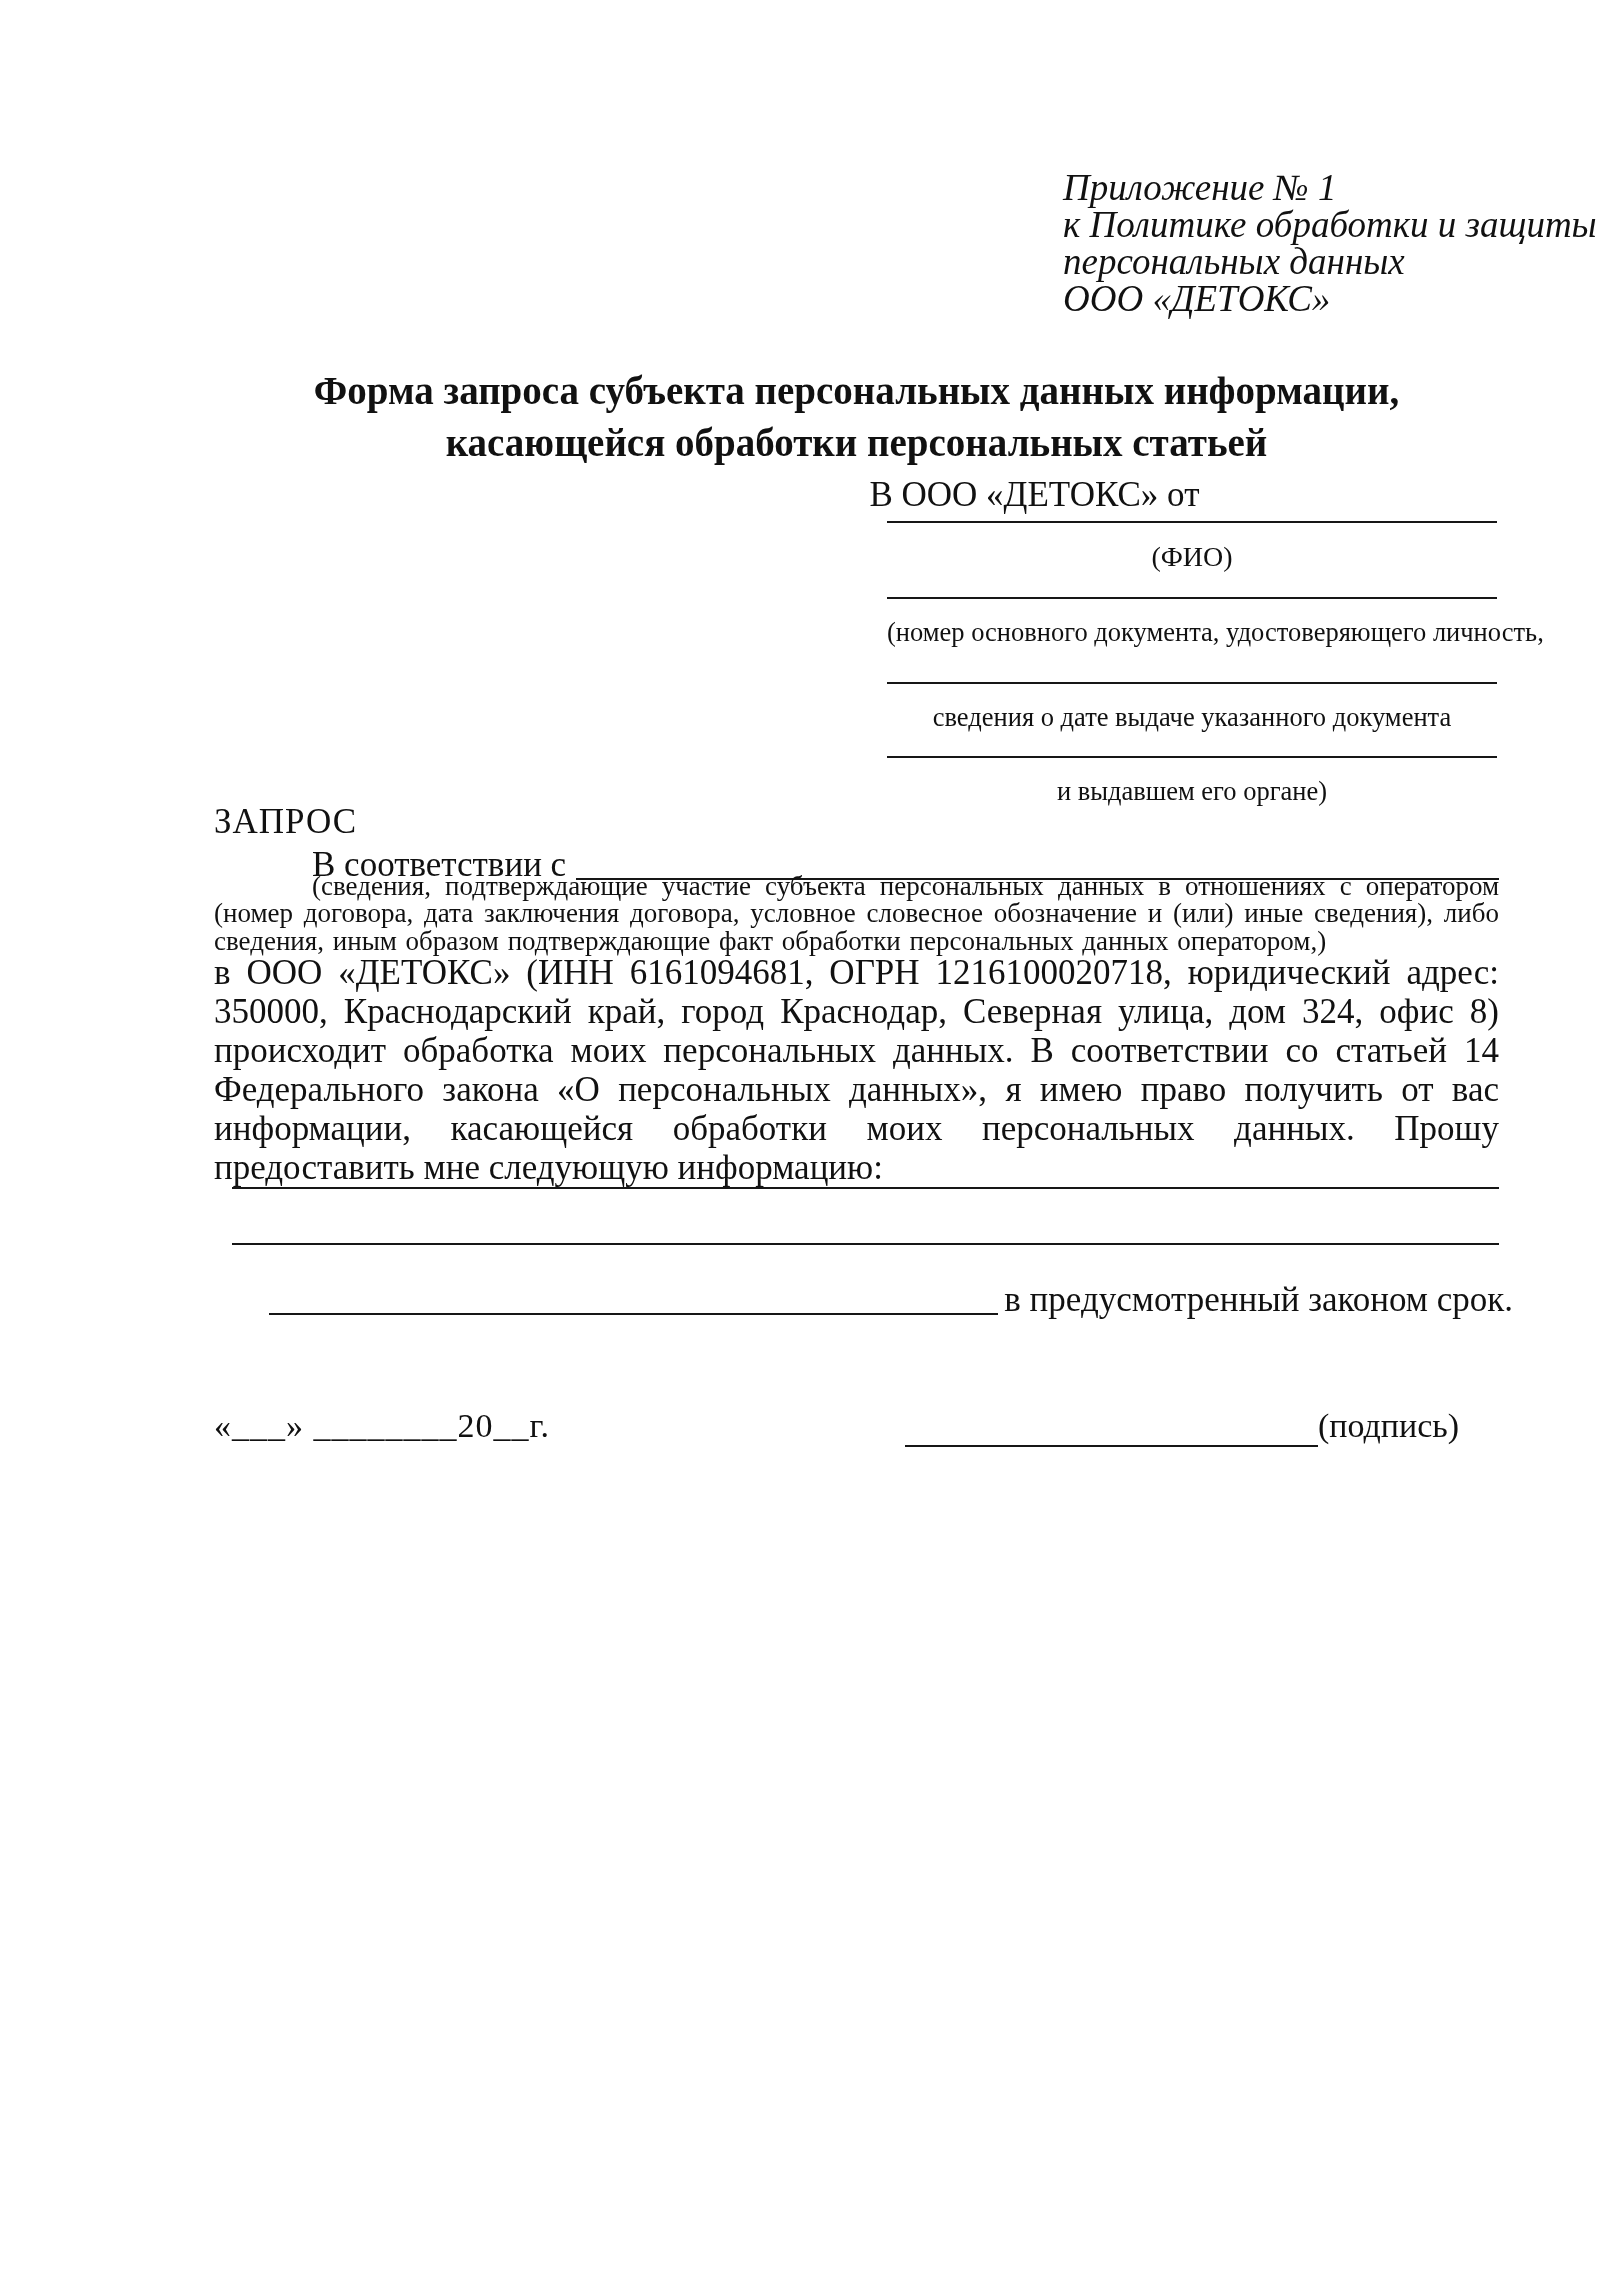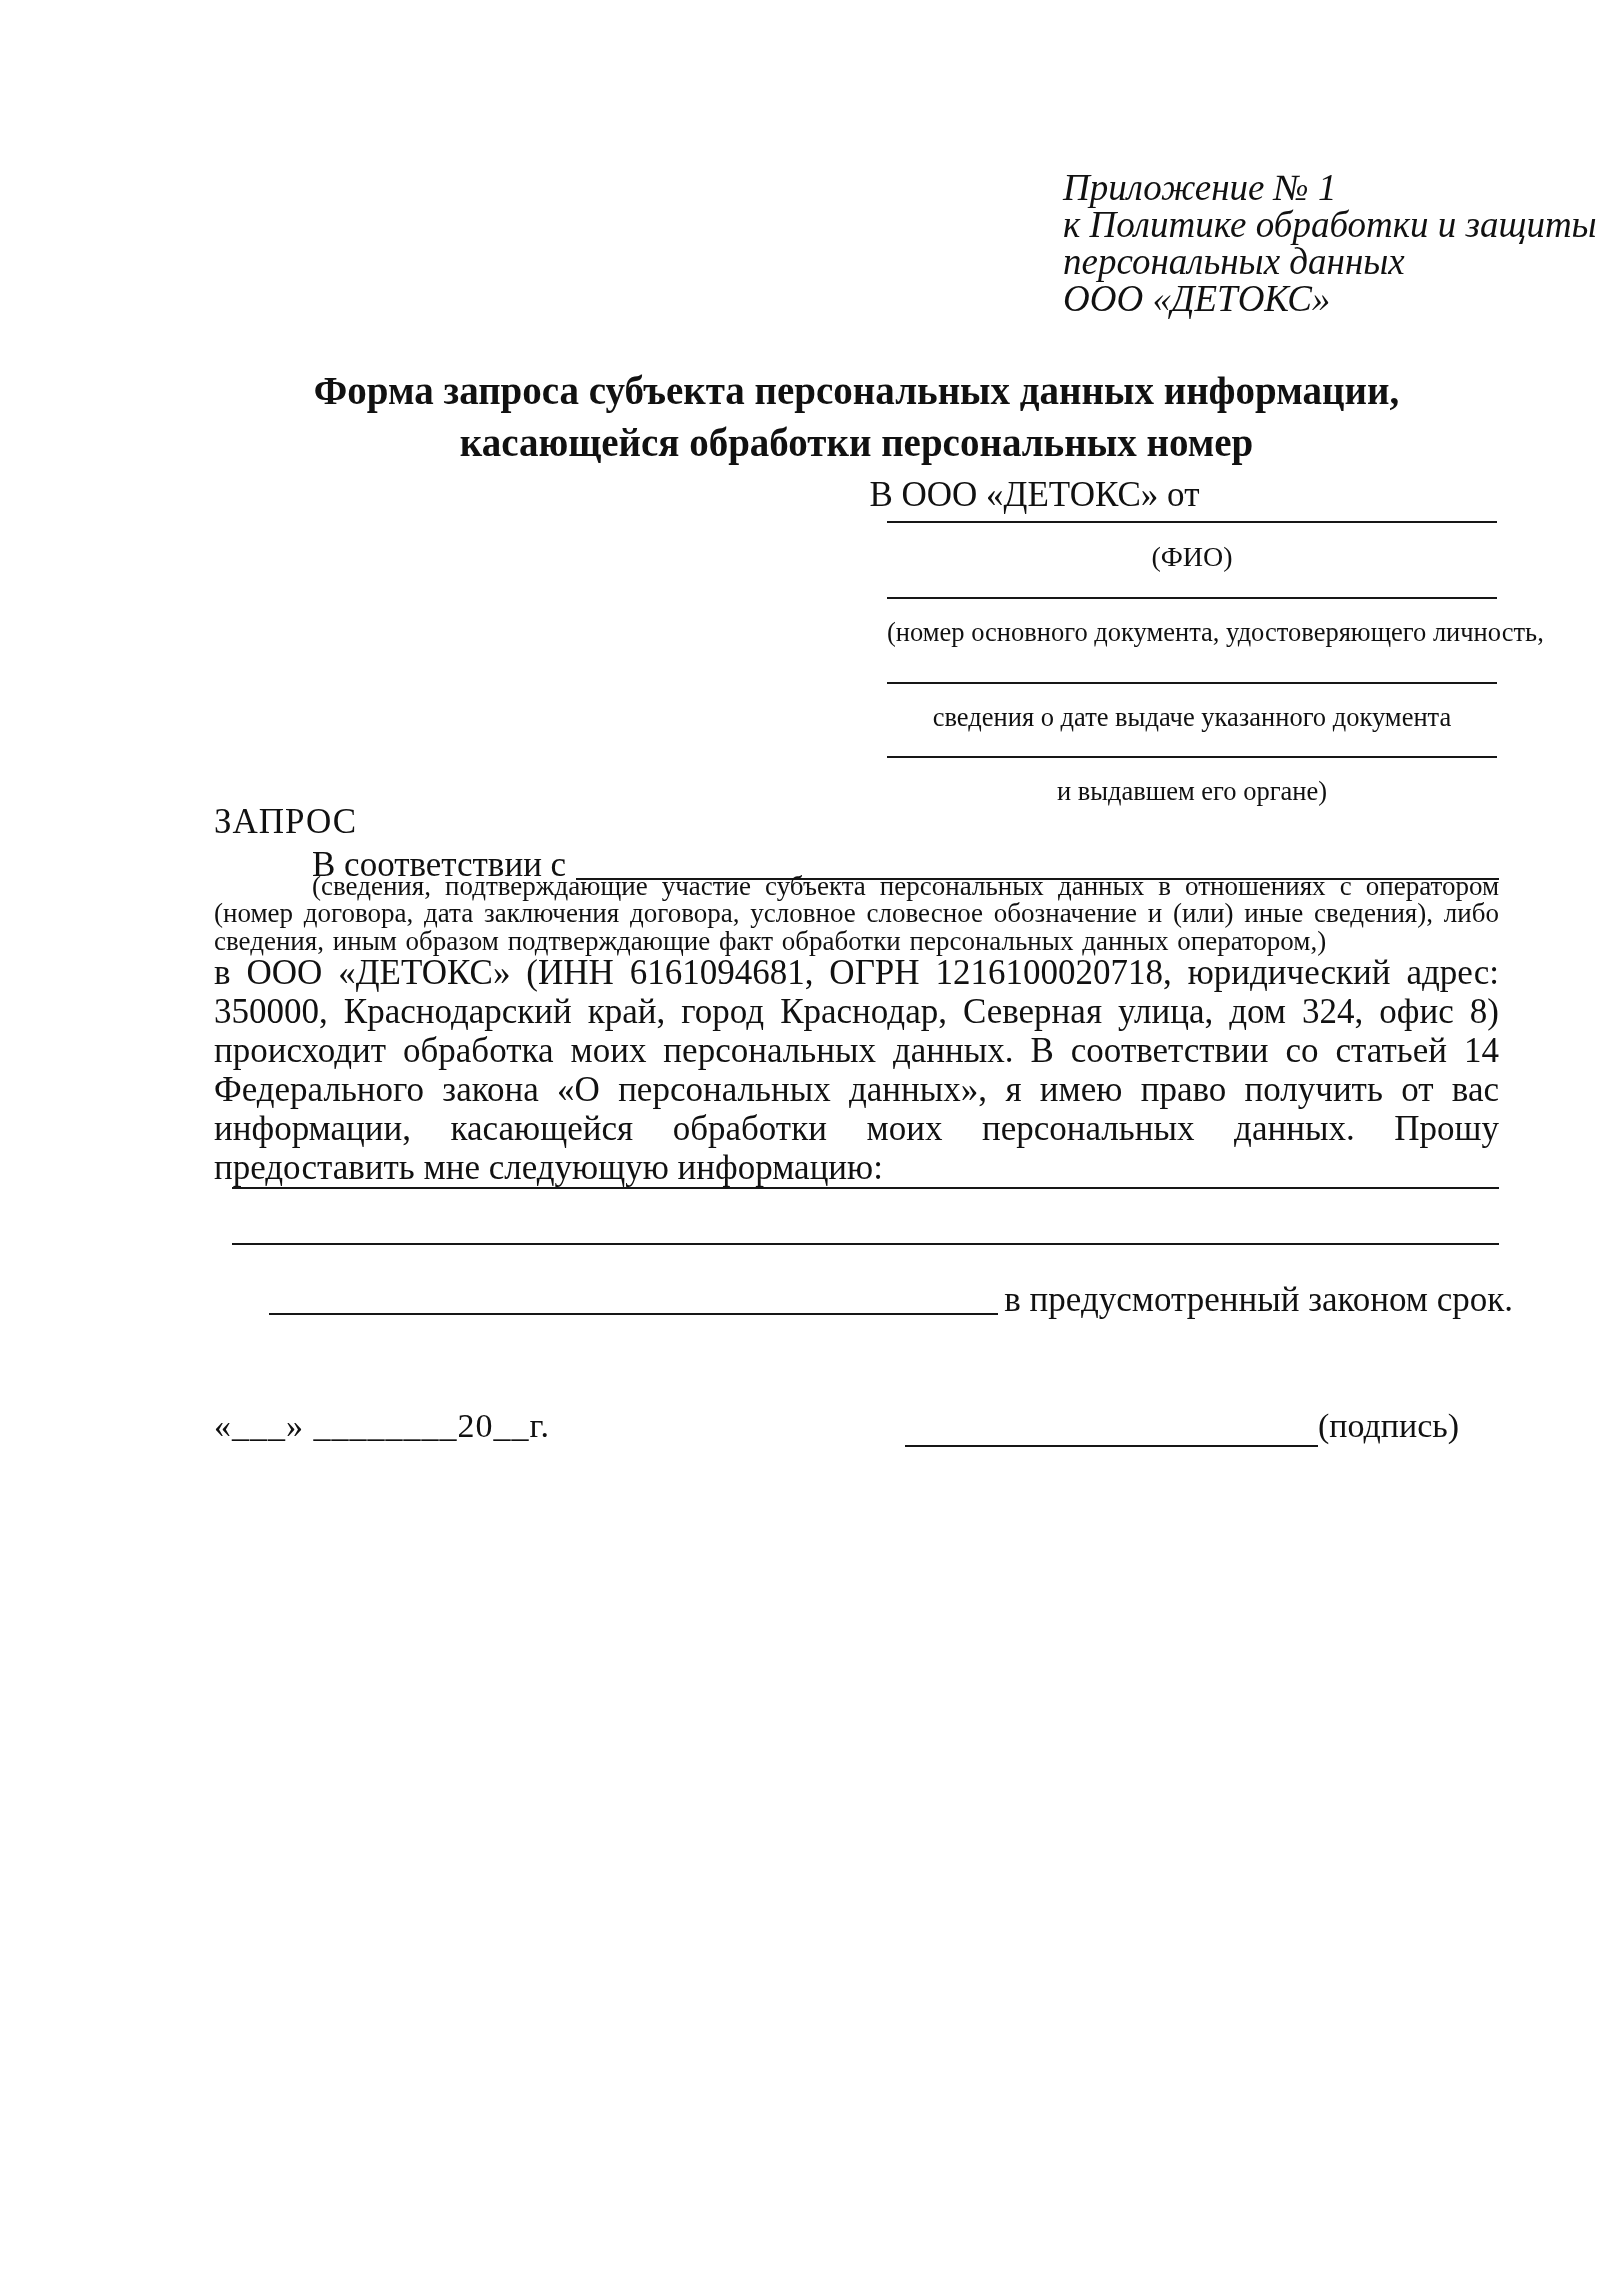--- a/index.html
+++ b/index.html
@@ -107,21 +107,21 @@
 
   <div class="abs appendix-block">
     <div>Приложение № 1</div>
     <div>к Политике обработки и защиты</div>
     <div>персональных данных</div>
     <div>ООО «ДЕТОКС»</div>
   </div>
 
   <div class="abs doc-title">
     <div>Форма запроса субъекта персональных данных информации,</div>
-    <div>касающейся обработки персональных номер</div>
+    <div>касающейся обработки персональных статьей</div>
   </div>
 
   <div class="abs addressee">
     <div class="to-line">В ООО «ДЕТОКС» от</div>
 
     <div class="write-line f1"></div>
     <div class="cap cap-fio">(ФИО)</div>
 
     <div class="write-line f2"></div>
     <div class="cap">(номер основного документа, удостоверяющего личность,</div>

